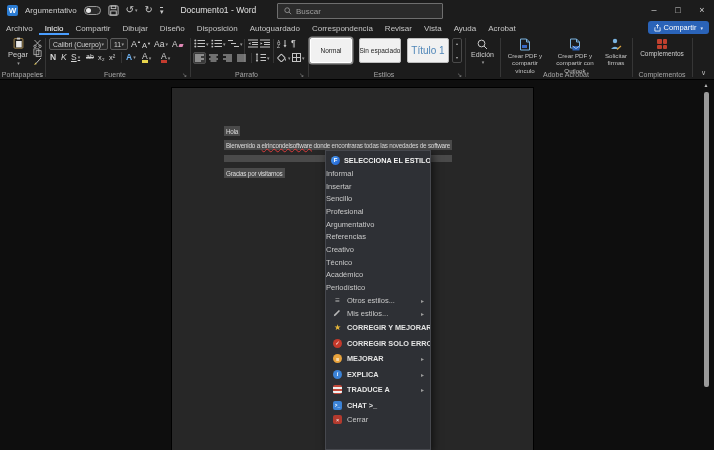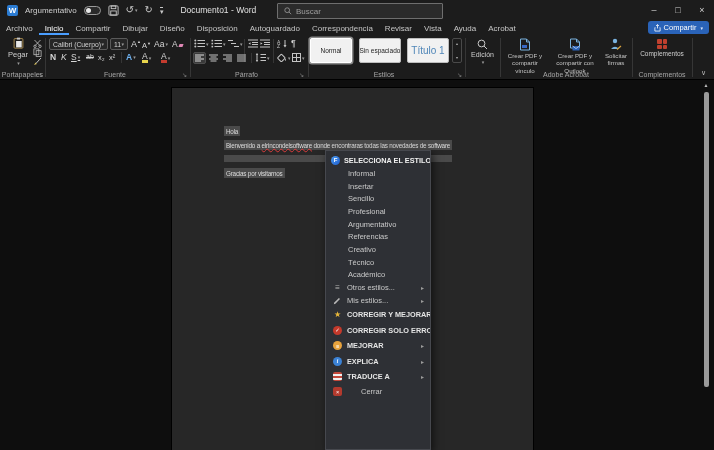--- a/index.html
+++ b/index.html
@@ -61,24 +61,24 @@
   .scroll-up{position:absolute;right:0;top:1px;width:8px;font-size:5px;color:#bdbdbd;text-align:center}
   .scroll-thumb{position:absolute;right:1px;top:11px;width:5px;height:295px;background:#9a9a9a;border-radius:2px}
 
   
   .menu{position:absolute;left:325px;top:150px;width:106px;height:300px;background:#2e3035;
         border:1px solid #46484e;box-shadow:2px 3px 8px rgba(0,0,0,.6);z-index:10;overflow:hidden;
         display:flex;flex-direction:column;padding-top:2px}
   .mh{display:flex;align-items:center;gap:4px;height:14px;padding:0 5px;font-size:7.3px;font-weight:bold;color:#f0f0f0;white-space:nowrap}
   .flogo{width:9px;height:9px;border-radius:50%;background:linear-gradient(135deg,#4b9bf0,#1f5fd0);color:#fff;
          font-size:6px;font-weight:bold;display:flex;align-items:center;justify-content:center;flex:0 0 auto}
-  .mi{height:12.7px;display:flex;align-items:center;padding-left:22px;font-size:7.5px;color:#c9c9c9;white-space:nowrap}
+  .mi{height:12.7px;display:flex;align-items:center;font-size:7.5px;color:#c9c9c9;white-space:nowrap}
   .mi2{height:13px;display:flex;align-items:center;gap:5px;padding:0 6px 0 7px;font-size:7.5px;color:#c9c9c9;white-space:nowrap}
   .ma{height:15.5px;display:flex;align-items:center;gap:5px;padding:0 6px 0 7px;font-size:7.3px;font-weight:bold;color:#e4e4e4;white-space:nowrap}
-  .mclose{height:14px;display:flex;align-items:center;gap:19px;padding:0 6px 0 7px;font-size:7.5px;color:#c9c9c9}
+  .mclose{height:14px;display:flex;align-items:center;gap:5px;padding:0 6px 0 7px;font-size:7.5px;color:#c9c9c9}
   .marrow{margin-left:auto;font-size:6px;color:#9a9a9a}
   .micon{width:9px;height:9px;border-radius:2px;display:flex;align-items:center;justify-content:center;
          font-size:5.5px;color:#fff;flex:0 0 auto}
   .disc{border-radius:50%}
   .mlist-icon{color:#b8b8b8;font-size:8px;width:9px;text-align:center;flex:0 0 auto}
   .star{color:#e9b83a;font-size:8px;width:9px;text-align:center;flex:0 0 auto;font-weight:normal}
 </style>
 </head>
 <body>
 
@@ -479,20 +479,21 @@
     </div>
     <div class="mi">Informal</div>
     <div class="mi">Insertar</div>
     <div class="mi">Sencillo</div>
     <div class="mi">Profesional</div>
     <div class="mi">Argumentativo</div>
     <div class="mi">Referencias</div>
     <div class="mi">Creativo</div>
     <div class="mi">Técnico</div>
     <div class="mi">Académico</div>
+    <div class="mi">Periodístico</div>
 
     <div class="mi2">
       <span class="mlist-icon">≡</span>
       <span>Otros estilos...</span>
       <span class="marrow">▸</span>
     </div>
     <div class="mi2">
       <span class="mlist-icon">
           <svg width="8" height="8" viewBox="0 0 8 8">
             <path d="M0.8 7.2 L2.4 6.7 L7 2.1 L5.9 1 L1.3 5.6 Z" fill="#b8b8b8"></path>
@@ -518,19 +519,23 @@
     <div class="ma">
       <span class="micon disc" style="background:#3b82d6;font-family:'Liberation Serif',serif;font-style:italic">i</span>
       <span>EXPLICA</span>
       <span class="marrow">▸</span>
     </div>
     <div class="ma">
       <span class="micon" style="background:repeating-linear-gradient(#c4493b 0 2px,#f0f0f0 2px 4px)"></span>
       <span>TRADUCE A</span>
       <span class="marrow">▸</span>
     </div>
+    <div class="ma">
+      <span class="micon" style="background:#3b82d6;font-family:'Liberation Mono',monospace;font-size:4.5px">&gt;_</span>
+      <span>CHAT &gt;_</span>
+    </div>
     <div class="mclose">
       <span class="micon" style="background:#b33a2e">×</span>
       <span>Cerrar</span>
     </div>
   </div>
 
 </div>
 
 </body></html>

